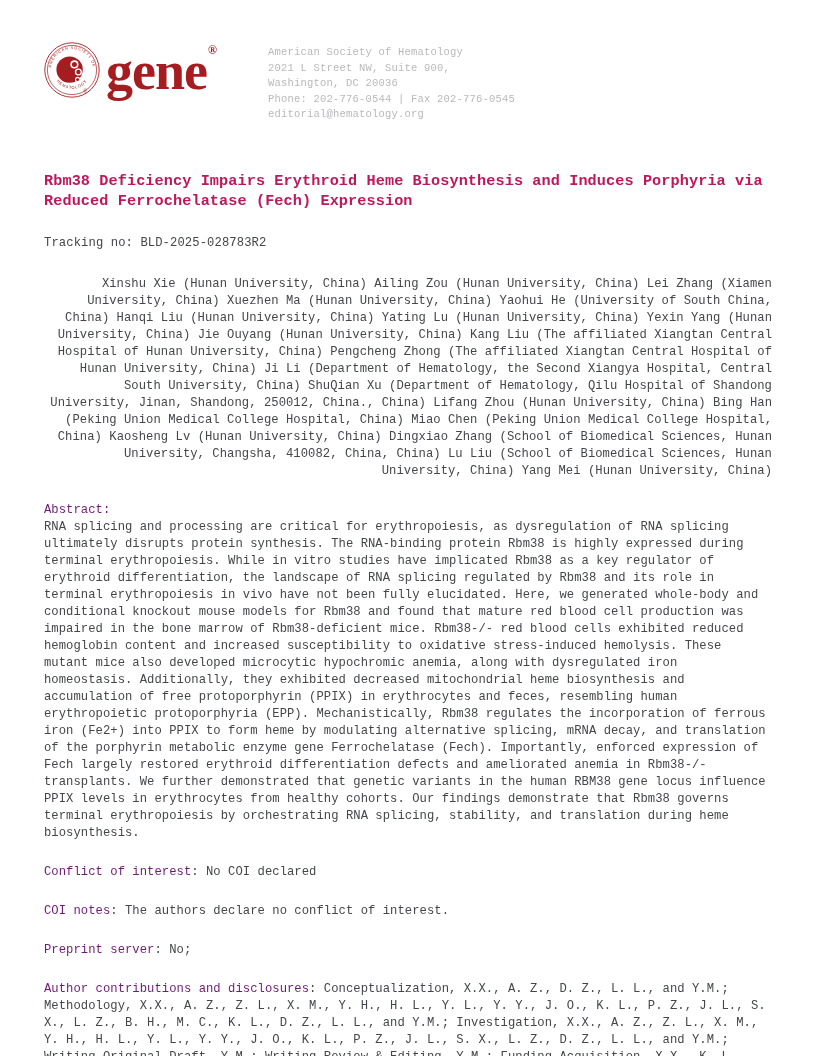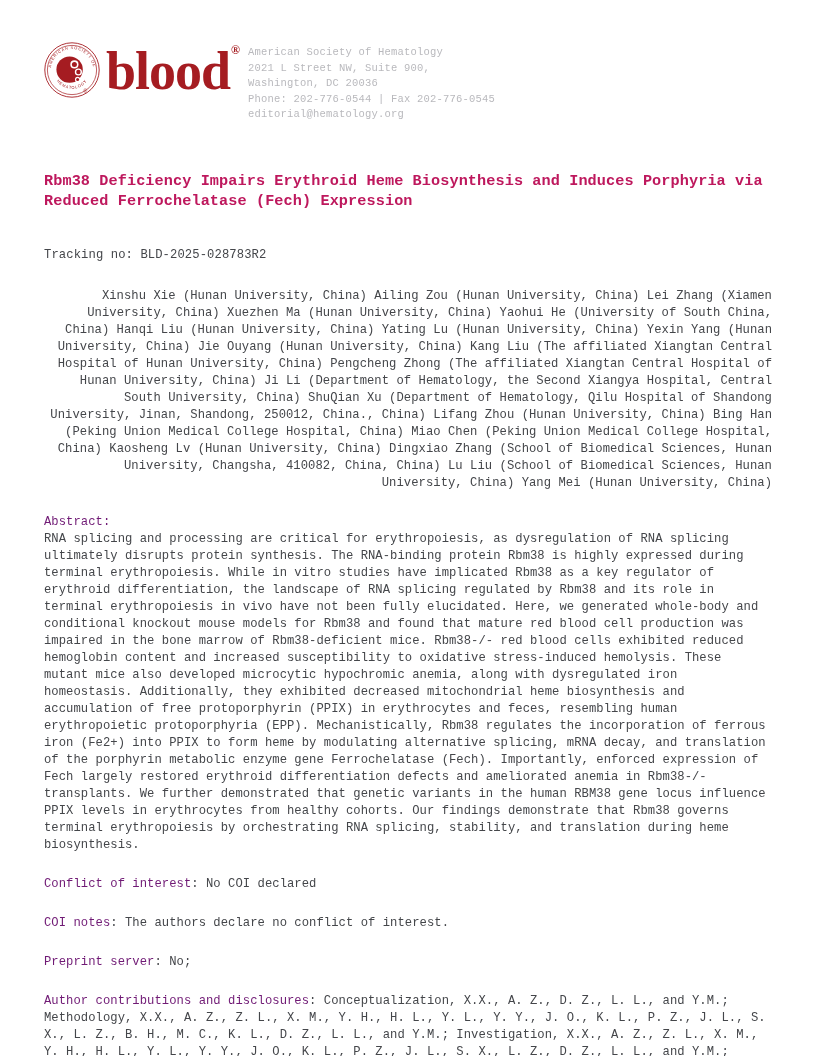--- a/index.html
+++ b/index.html
@@ -61,21 +61,21 @@
     vertical-align: super;
     line-height: 1;
     position: relative;
     top: -16px;
     left: 1px;
     letter-spacing: 0;
   }
 
   .contact {
     position: absolute;
-    left: 204px;
+    left: 224px;
     top: 5px;
     font-size: 10.5px;
     line-height: 15.5px;
     color: #b9b9bd;
     letter-spacing: 0.2px;
     white-space: nowrap;
   }
   .contact .line { display: block; }
 
   
@@ -89,21 +89,21 @@
   .doc-title {
     font-size: 15.2px;
     line-height: 19.5px;
     font-weight: 700;
     color: #be185d;
     letter-spacing: 0.1px;
     margin: 0;
   }
 
   .tracking {
-    margin-top: 36px;
+    margin-top: 24px;
     font-size: 12.2px;
     line-height: 17px;
     color: #44464a;
     letter-spacing: 0.1px;
   }
 
   .authors {
     margin-top: 24px;
     font-size: 12.2px;
     line-height: 17px;
@@ -154,21 +154,21 @@
           <circle cx="25.6" cy="27.6" r="13.2" fill="#a51c21"></circle>
           <circle cx="30.4" cy="22.4" r="4.1" fill="#ffffff"></circle>
           <circle cx="30.4" cy="22.4" r="2.5" fill="#a51c21"></circle>
           <circle cx="34.4" cy="30.0" r="3.6" fill="#ffffff"></circle>
           <circle cx="34.4" cy="30.0" r="2.2" fill="#a51c21"></circle>
           <circle cx="33.6" cy="37.4" r="2.6" fill="#ffffff"></circle>
           <circle cx="33.6" cy="37.4" r="1.5" fill="#a51c21"></circle>
           <text x="39.5" y="50.5" font-family="'Liberation Sans', sans-serif" font-size="5" fill="#a51c21">®</text>
         </svg>
       </div>
-      <div class="wordmark"><span>blood</span><span class="reg">®</span></div>
+      <div class="wordmark"><span>gene</span><span class="reg">®</span></div>
     </div>
 
     <div class="contact">
       <span class="line">American Society of Hematology</span>
       <span class="line">2021 L Street NW, Suite 900,</span>
       <span class="line">Washington, DC 20036</span>
       <span class="line">Phone: 202-776-0544 | Fax 202-776-0545</span>
       <span class="line">editorial@hematology.org</span>
     </div>
   </div>

